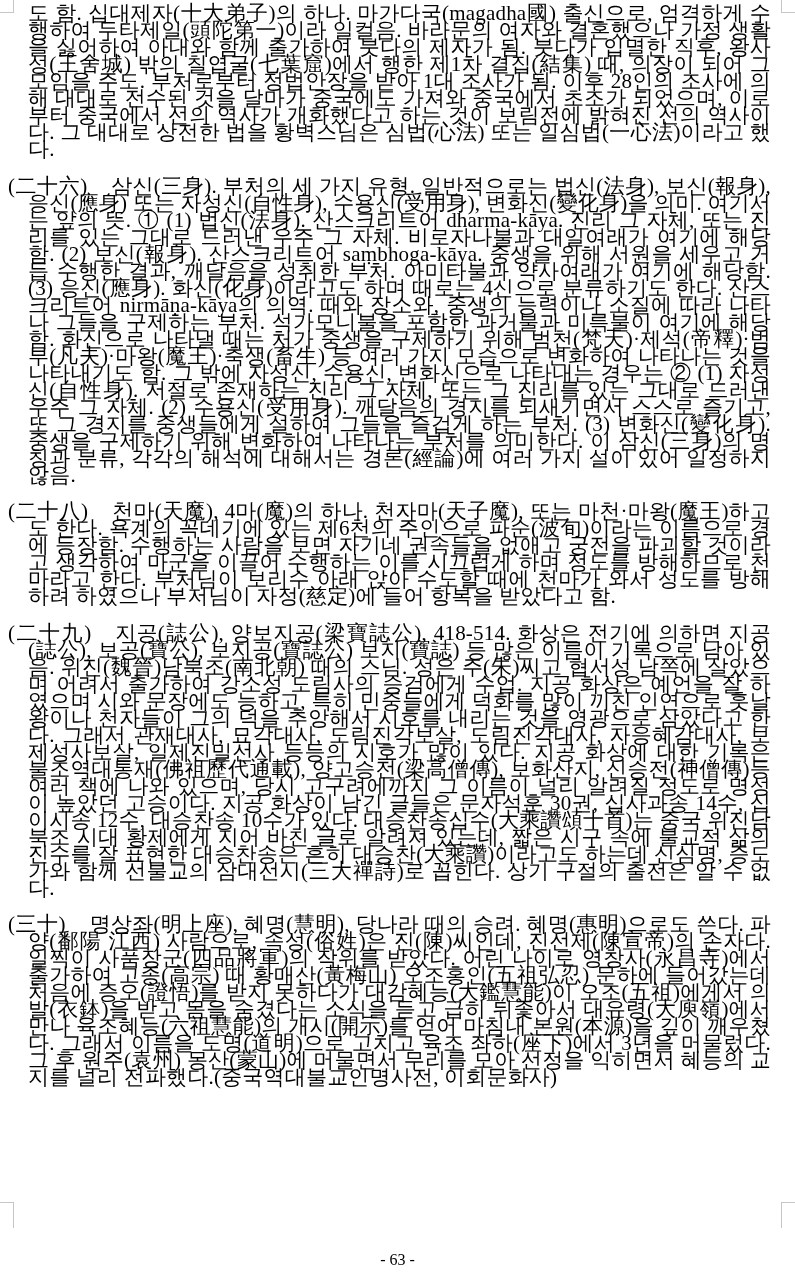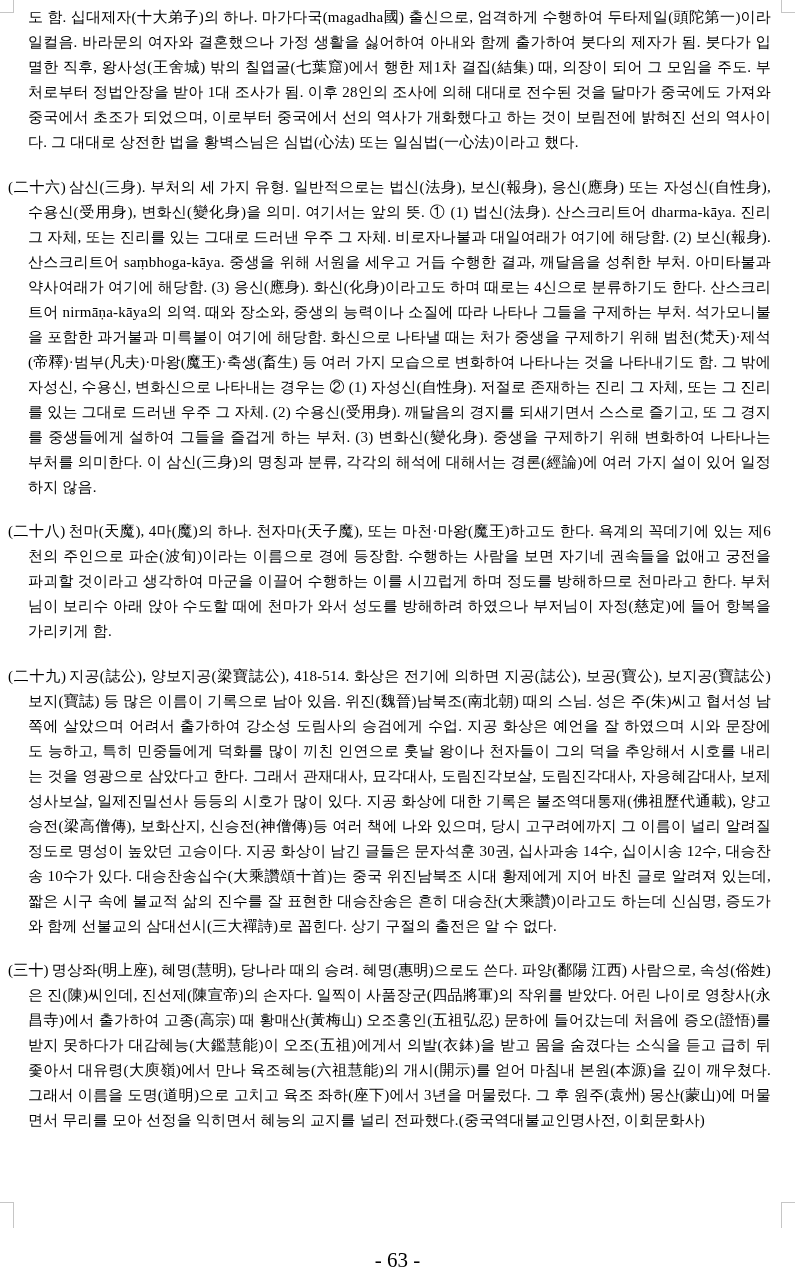--- a/index.html
+++ b/index.html
@@ -10,46 +10,46 @@
     background: #ffffff;
     overflow: hidden;
     font-family: "Liberation Serif", "DejaVu Serif", serif;
     color: #000000;
   }
   .textbody {
     position: absolute;
     top: 5px;
     left: 8px;
     right: 24px;
-    font-size: 15px;
-    line-height: 25px;
+    font-size: 21px;
+    line-height: 17px;
     text-align: justify;
     letter-spacing: 0.2px;
     word-break: normal;
     overflow-wrap: break-word;
   }
   p.para {
     margin: 0 0 19.6px 0;
     padding-left: 20px;
     text-indent: -20px;
   }
   p.para.intro {
     text-indent: 0;
   }
   .para-label {
-    margin-right: 3px;
+    margin-right: 24px;
     white-space: nowrap;
   }
   .footer {
     position: absolute;
     left: 0;
     right: 0;
     bottom: 10px;
     text-align: center;
-    font-size: 21px;
+    font-size: 16px;
     line-height: 18px;
   }
   .corner {
     position: absolute;
     width: 13px;
   }
   .corner.tl { left: 0; top: 0;    height: 12px; border-right: 1px solid #c6c6c6; border-bottom: 1px solid #c6c6c6; }
   .corner.tr { right: 0; top: 0;   height: 12px; border-left: 1px solid #c6c6c6;  border-bottom: 1px solid #c6c6c6; }
   .corner.bl { left: 0; top: 1202px;  height: 25px; border-right: 1px solid #c6c6c6; border-top: 1px solid #c6c6c6; }
   .corner.br { right: 0; top: 1202px; height: 25px; border-left: 1px solid #c6c6c6;  border-top: 1px solid #c6c6c6; }
@@ -64,21 +64,21 @@
   <div class="corner bl"></div>
   <div class="corner br"></div>
 
   <div class="textbody">
 
     <p class="para intro"><span>도 함. 십대제자(十大弟子)의 하나. 마가다국(magadha國) 출신으로, 엄격하게 수행하여 두타제일(頭陀第一)이라 일컬음. 바라문의 여자와 결혼했으나 가정 생활을 싫어하여 아내와 함께 출가하여 붓다의 제자가 됨. 붓다가 입멸한 직후, 왕사성(王舍城) 밖의 칠엽굴(七葉窟)에서 행한 제1차 결집(結集) 때, 의장이 되어 그 모임을 주도. 부처로부터 정법안장을 받아 1대 조사가 됨. 이후 28인의 조사에 의해 대대로 전수된 것을 달마가 중국에도 가져와 중국에서 초조가 되었으며, 이로부터 중국에서 선의 역사가 개화했다고 하는 것이 보림전에 밝혀진 선의 역사이다. 그 대대로 상전한 법을 황벽스님은 심법(心法) 또는 일심법(一心法)이라고 했다.</span></p>
 
     <p class="para"><span class="para-label">(二十六)</span><span>삼신(三身). 부처의 세 가지 유형. 일반적으로는 법신(法身), 보신(報身), 응신(應身) 또는 자성신(自性身), 수용신(受用身), 변화신(變化身)을 의미. 여기서는 앞의 뜻. ① (1) 법신(法身). 산스크리트어 dharma-kāya. 진리 그 자체, 또는 진리를 있는 그대로 드러낸 우주 그 자체. 비로자나불과 대일여래가 여기에 해당함. (2) 보신(報身). 산스크리트어 saṃbhoga-kāya. 중생을 위해 서원을 세우고 거듭 수행한 결과, 깨달음을 성취한 부처. 아미타불과 약사여래가 여기에 해당함. (3) 응신(應身). 화신(化身)이라고도 하며 때로는 4신으로 분류하기도 한다. 산스크리트어 nirmāṇa-kāya의 의역. 때와 장소와, 중생의 능력이나 소질에 따라 나타나 그들을 구제하는 부처. 석가모니불을 포함한 과거불과 미륵불이 여기에 해당함. 화신으로 나타낼 때는 처가 중생을 구제하기 위해 범천(梵天)·제석(帝釋)·범부(凡夫)·마왕(魔王)·축생(畜生) 등 여러 가지 모습으로 변화하여 나타나는 것을 나타내기도 함. 그 밖에 자성신, 수용신, 변화신으로 나타내는 경우는 ② (1) 자성신(自性身). 저절로 존재하는 진리 그 자체, 또는 그 진리를 있는 그대로 드러낸 우주 그 자체. (2) 수용신(受用身). 깨달음의 경지를 되새기면서 스스로 즐기고, 또 그 경지를 중생들에게 설하여 그들을 즐겁게 하는 부처. (3) 변화신(變化身). 중생을 구제하기 위해 변화하여 나타나는 부처를 의미한다. 이 삼신(三身)의 명칭과 분류, 각각의 해석에 대해서는 경론(經論)에 여러 가지 설이 있어 일정하지 않음.</span></p>
 
 
-    <p class="para"><span class="para-label">(二十八)</span><span>천마(天魔), 4마(魔)의 하나. 천자마(天子魔), 또는 마천·마왕(魔王)하고도 한다. 욕계의 꼭데기에 있는 제6천의 주인으로 파순(波旬)이라는 이름으로 경에 등장함. 수행하는 사람을 보면 자기네 권속들을 없애고 궁전을 파괴할 것이라고 생각하여 마군을 이끌어 수행하는 이를 시끄럽게 하며 정도를 방해하므로 천마라고 한다. 부처님이 보리수 아래 앉아 수도할 때에 천마가 와서 성도를 방해하려 하였으나 부저님이 자정(慈定)에 들어 항복을 가리키게 함.</span></p>
+    <p class="para"><span class="para-label">(二十八)</span><span>천마(天魔), 4마(魔)의 하나. 천자마(天子魔), 또는 마천·마왕(魔王)하고도 한다. 욕계의 꼭데기에 있는 제6천의 주인으로 파순(波旬)이라는 이름으로 경에 등장함. 수행하는 사람을 보면 자기네 권속들을 없애고 궁전을 파괴할 것이라고 생각하여 마군을 이끌어 수행하는 이를 시끄럽게 하며 정도를 방해하므로 천마라고 한다. 부처님이 보리수 아래 앉아 수도할 때에 천마가 와서 성도를 방해하려 하였으나 부저님이 자정(慈定)에 들어 항복을 받았다고 함.</span></p>
 
     <p class="para"><span class="para-label">(二十九)</span><span>지공(誌公), 양보지공(梁寶誌公), 418-514. 화상은 전기에 의하면 지공(誌公), 보공(寶公), 보지공(寶誌公) 보지(寶誌) 등 많은 이름이 기록으로 남아 있음. 위진(魏晉)남북조(南北朝) 때의 스님. 성은 주(朱)씨고 협서성 남쪽에 살았으며 어려서 출가하여 강소성 도림사의 승검에게 수업. 지공 화상은 예언을 잘 하였으며 시와 문장에도 능하고, 특히 민중들에게 덕화를 많이 끼친 인연으로 훗날 왕이나 천자들이 그의 덕을 추앙해서 시호를 내리는 것을 영광으로 삼았다고 한다. 그래서 관재대사, 묘각대사, 도림진각보살, 도림진각대사, 자응혜감대사, 보제성사보살, 일제진밀선사 등등의 시호가 많이 있다. 지공 화상에 대한 기록은 불조역대통재(佛祖歷代通載), 양고승전(梁高僧傳), 보화산지, 신승전(神僧傳)등 여러 책에 나와 있으며, 당시 고구려에까지 그 이름이 널리 알려질 정도로 명성이 높았던 고승이다. 지공 화상이 남긴 글들은 문자석훈 30권, 십사과송 14수, 십이시송 12수, 대승찬송 10수가 있다. 대승찬송십수(大乘讚頌十首)는 중국 위진남북조 시대 황제에게 지어 바친 글로 알려져 있는데, 짧은 시구 속에 불교적 삶의 진수를 잘 표현한 대승찬송은 흔히 대승찬(大乘讚)이라고도 하는데 신심명, 증도가와 함께 선불교의 삼대선시(三大禪詩)로 꼽힌다. 상기 구절의 출전은 알 수 없다.</span></p>
 
     <p class="para"><span class="para-label">(三十)</span><span>명상좌(明上座), 혜명(慧明), 당나라 때의 승려. 혜명(惠明)으로도 쓴다. 파양(鄱陽 江西) 사람으로, 속성(俗姓)은 진(陳)씨인데, 진선제(陳宣帝)의 손자다. 일찍이 사품장군(四品將軍)의 작위를 받았다. 어린 나이로 영창사(永昌寺)에서 출가하여 고종(高宗) 때 황매산(黃梅山) 오조홍인(五祖弘忍) 문하에 들어갔는데 처음에 증오(證悟)를 받지 못하다가 대감혜능(大鑑慧能)이 오조(五祖)에게서 의발(衣鉢)을 받고 몸을 숨겼다는 소식을 듣고 급히 뒤좇아서 대유령(大庾嶺)에서 만나 육조혜능(六祖慧能)의 개시(開示)를 얻어 마침내 본원(本源)을 깊이 깨우쳤다. 그래서 이름을 도명(道明)으로 고치고 육조 좌하(座下)에서 3년을 머물렀다. 그 후 원주(袁州) 몽산(蒙山)에 머물면서 무리를 모아 선정을 익히면서 혜능의 교지를 널리 전파했다.(중국역대불교인명사전, 이회문화사)</span></p>
 
 
   </div>
 
   <div class="footer">- 63 -</div>
 

